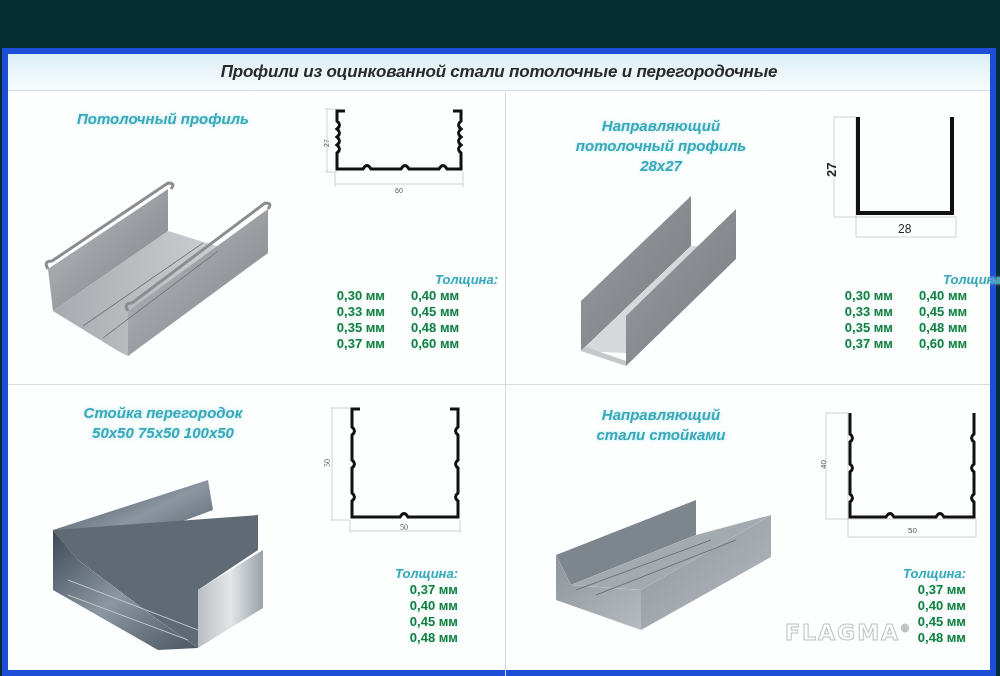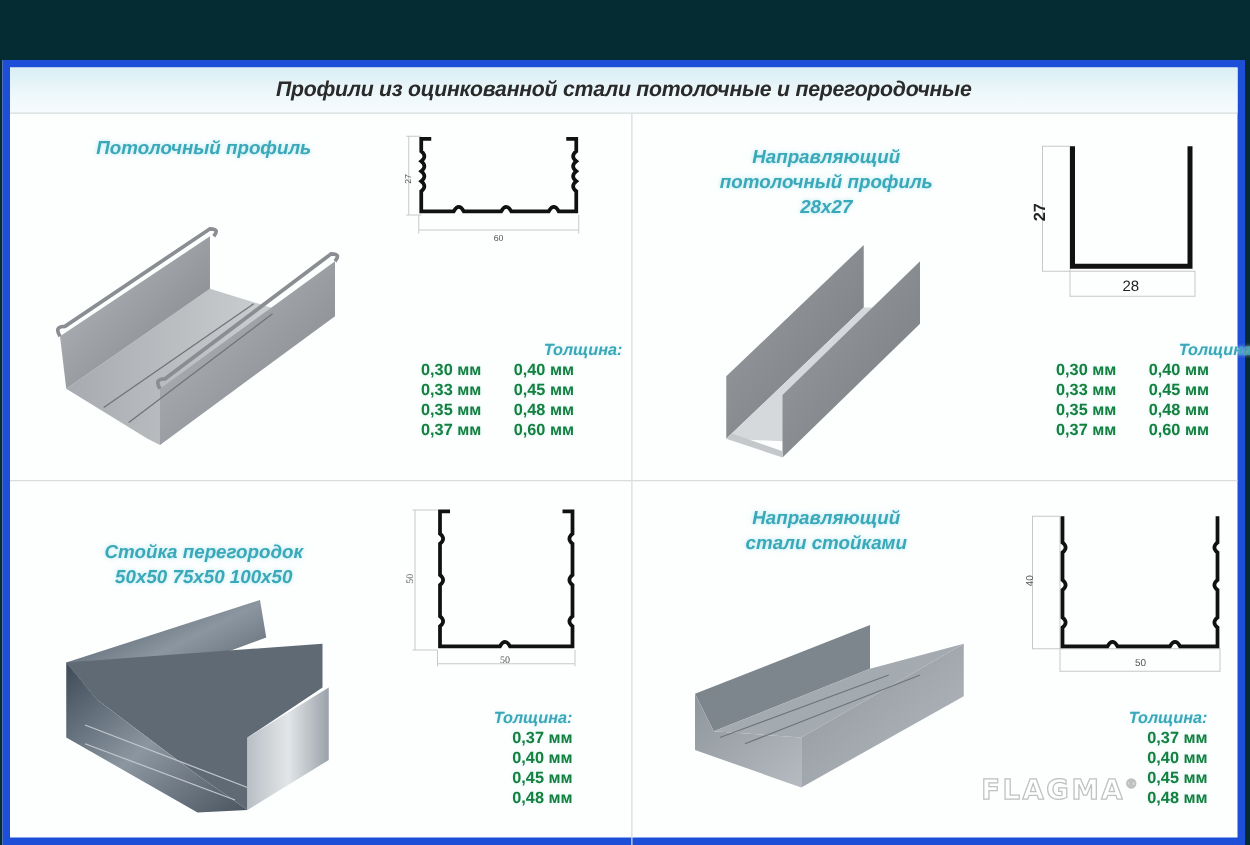--- a/index.html
+++ b/index.html
@@ -173,21 +173,21 @@
             <span class="thick-val">0,40 мм</span>
             <span class="thick-val">0,45 мм</span>
             <span class="thick-val">0,48 мм</span>
             <span class="thick-val">0,60 мм</span>
           </div>
         </div>
       </div>
     </div>
 
     <div class="cell bl">
-      <div class="title" style="left:25px; top:18px; width:260px;margin-top:29px;">
+      <div class="title" style="left:25px; top:18px; width:260px;">
         <div>Стойка перегородок</div>
         <div>50x50  75x50  100x50</div>
       </div>
       <svg class="drawing" style="left:310px; top:20px;" width="160" height="130">
         <g fill="none" stroke="#c8c8c8" stroke-width="0.8">
           <line x1="12" y1="3" x2="32" y2="3"></line>
             <line x1="12" y1="115" x2="32" y2="115"></line>
           <line x1="14" y1="3" x2="14" y2="115"></line>
           <line x1="32" y1="115" x2="32" y2="128"></line>
             <line x1="142" y1="115" x2="142" y2="128"></line>

